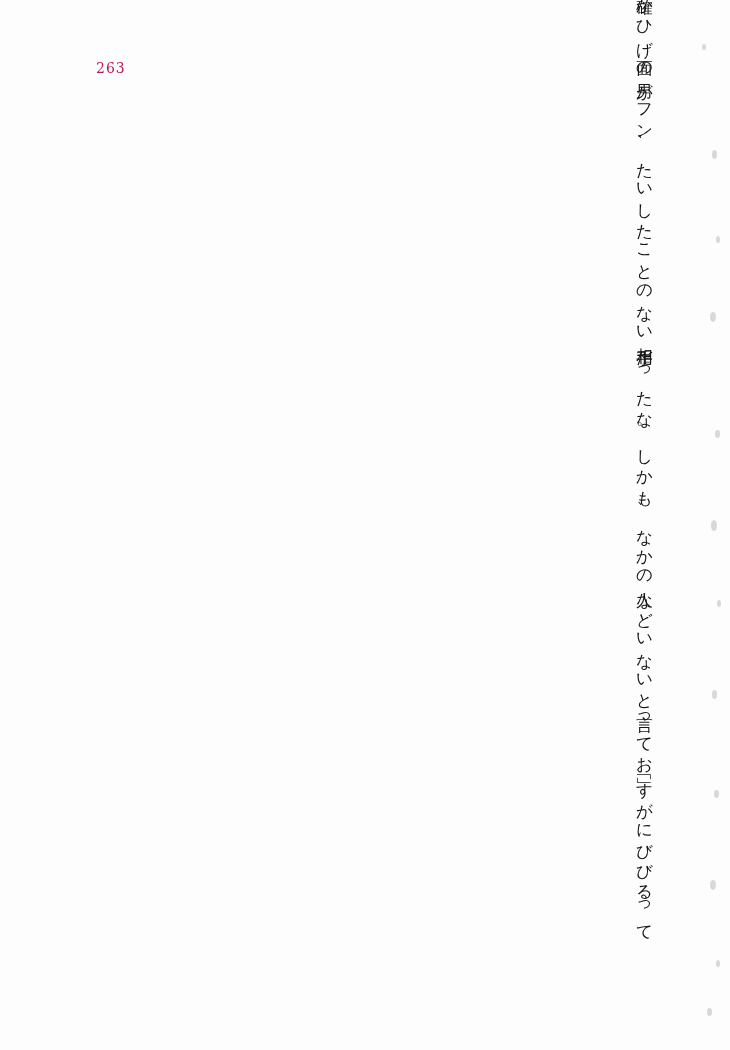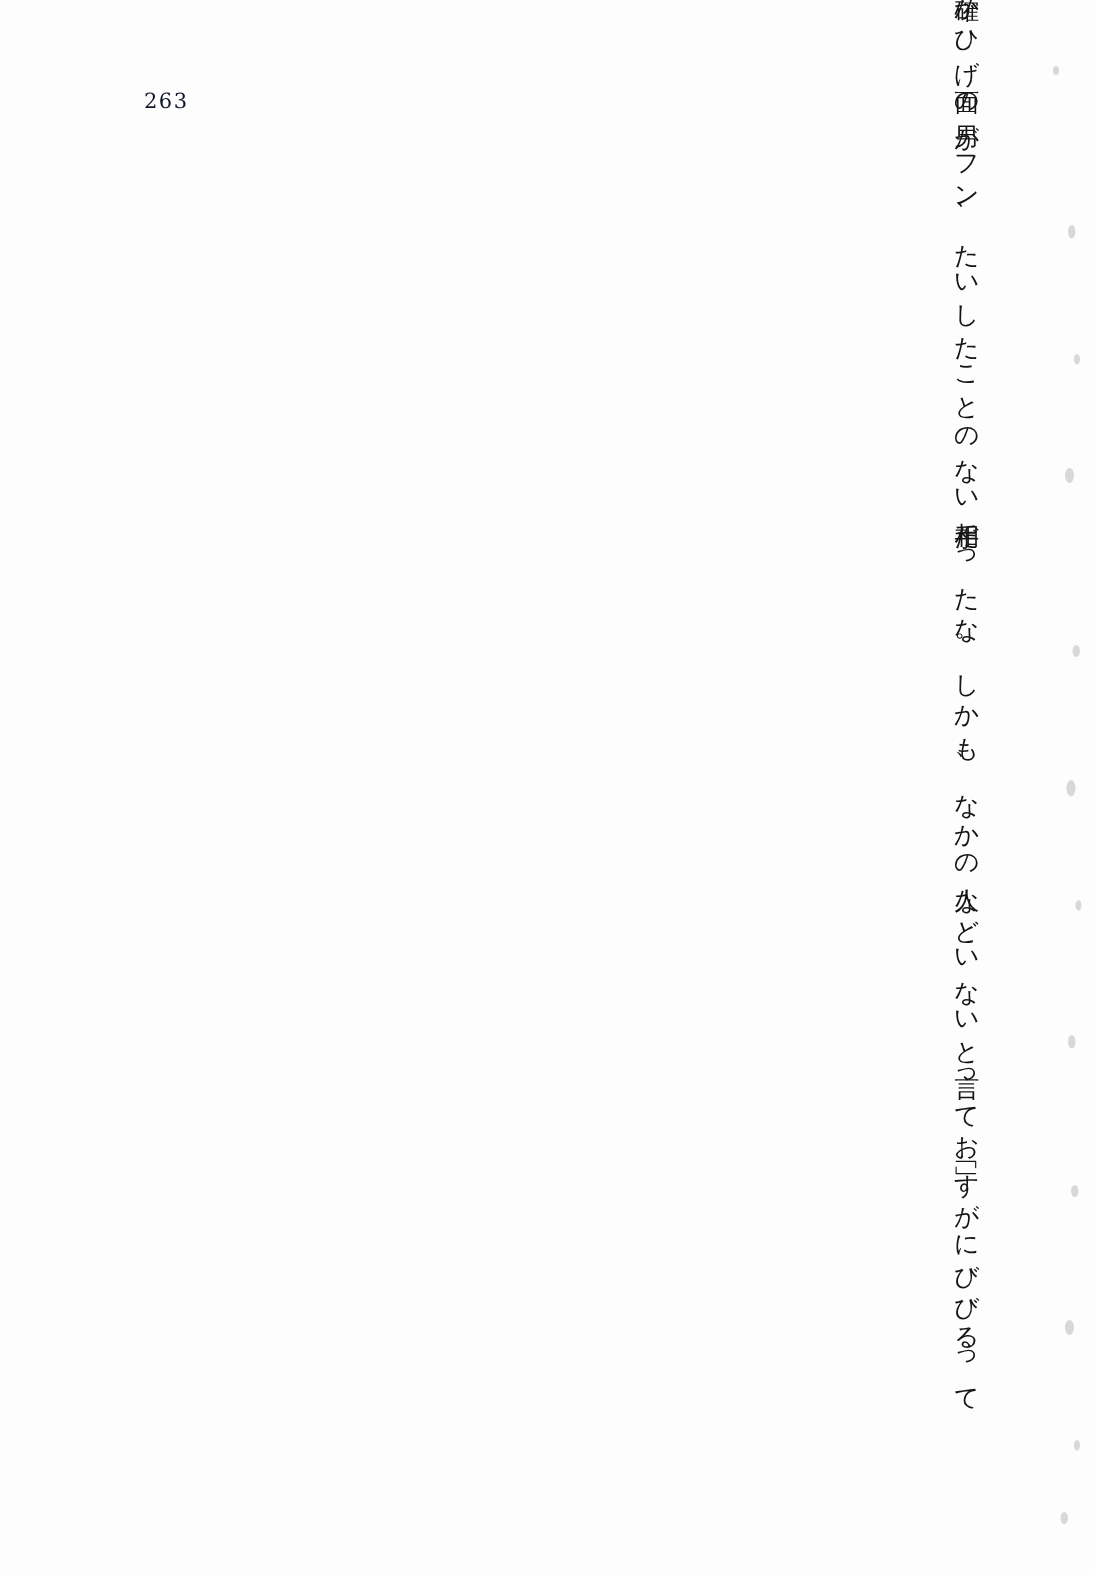--- a/index.html
+++ b/index.html
@@ -31,21 +31,21 @@
     opacity: .55;
   }
 
   
   #folio {
     position: absolute;
     left: 96px;
     top: 60px;
     font-size: 14px;
     letter-spacing: 1px;
-    color: #0f172a;
+    color: #be185d;
     font-family: "DejaVu Serif", "Liberation Serif", serif;
   }
 
   
   #text-block {
     position: absolute;
     top: 104px;
     right: 78px;
     height: 830px;
     display: flex;

